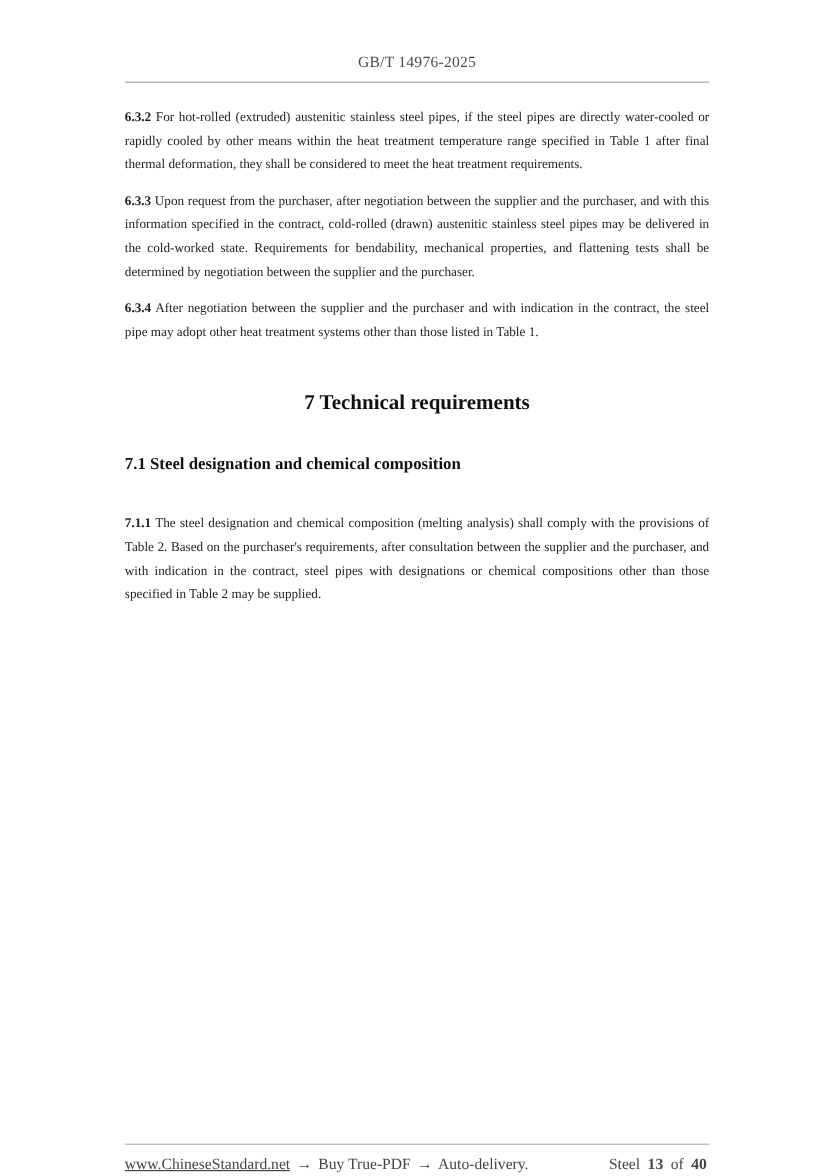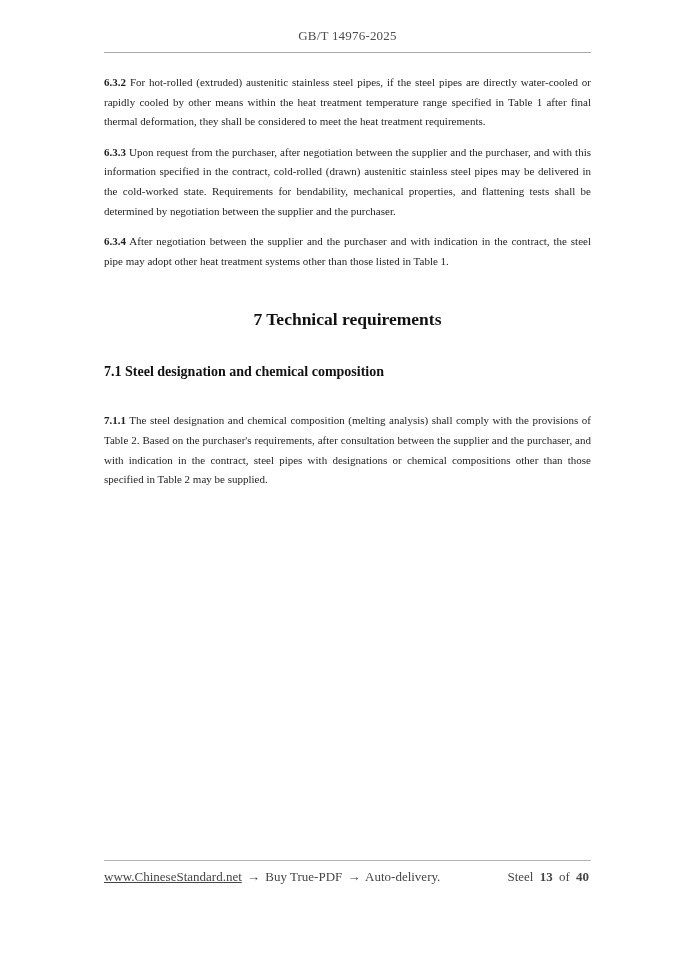--- a/index.html
+++ b/index.html
@@ -16,21 +16,21 @@
     color: #1e1e1e;
     overflow: hidden;
   }
   .inner {
     position: absolute;
     left: 104px;
     top: 0;
     width: 487px;
   }
   .doc-number {
-    margin-top: 28px;
+    margin-top: 44px;
     text-align: center;
     font-size: 13px;
     line-height: 15px;
     color: #4b4b4b;
     letter-spacing: 0.2px;
   }
   .header-rule {
     margin-top: 9px;
     border: none;
     border-top: 1px solid #a9a9a9;
@@ -64,21 +64,21 @@
     margin: 33px 0 4px 0;
     color: #111111;
   }
   p.body-para.after-sub {
     margin-top: 30px;
   }
   .footer {
     position: absolute;
     left: 104px;
     width: 487px;
-    top: 860px;
+    top: 953px;
     border-top: 1px solid #b3b3b3;
   }
   .footer-row {
     display: flex;
     justify-content: space-between;
     align-items: baseline;
     padding-top: 8px;
     font-size: 13px;
     color: #454545;
   }

